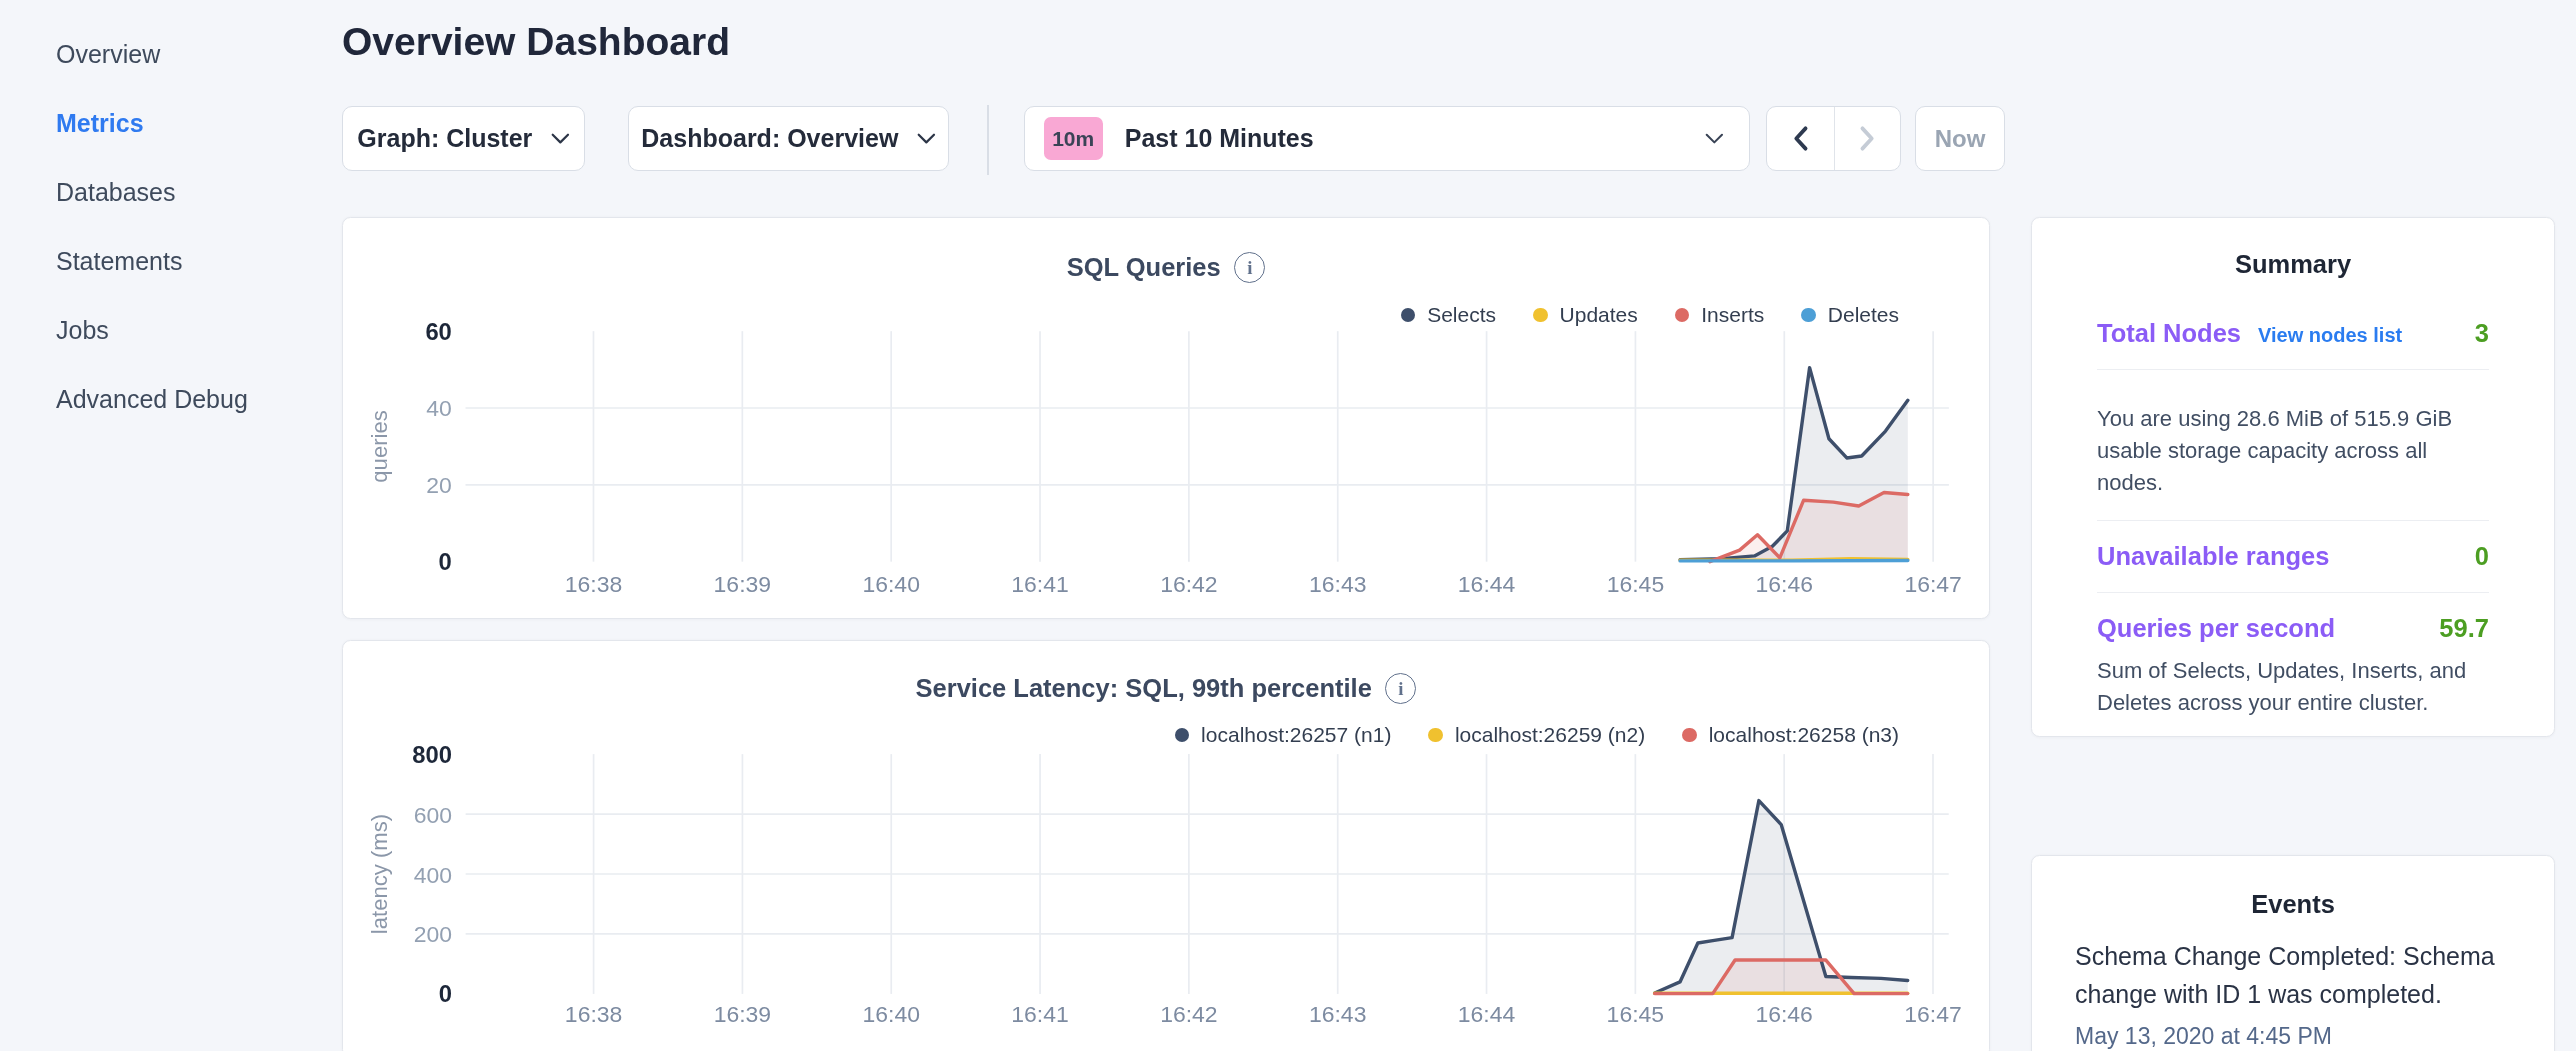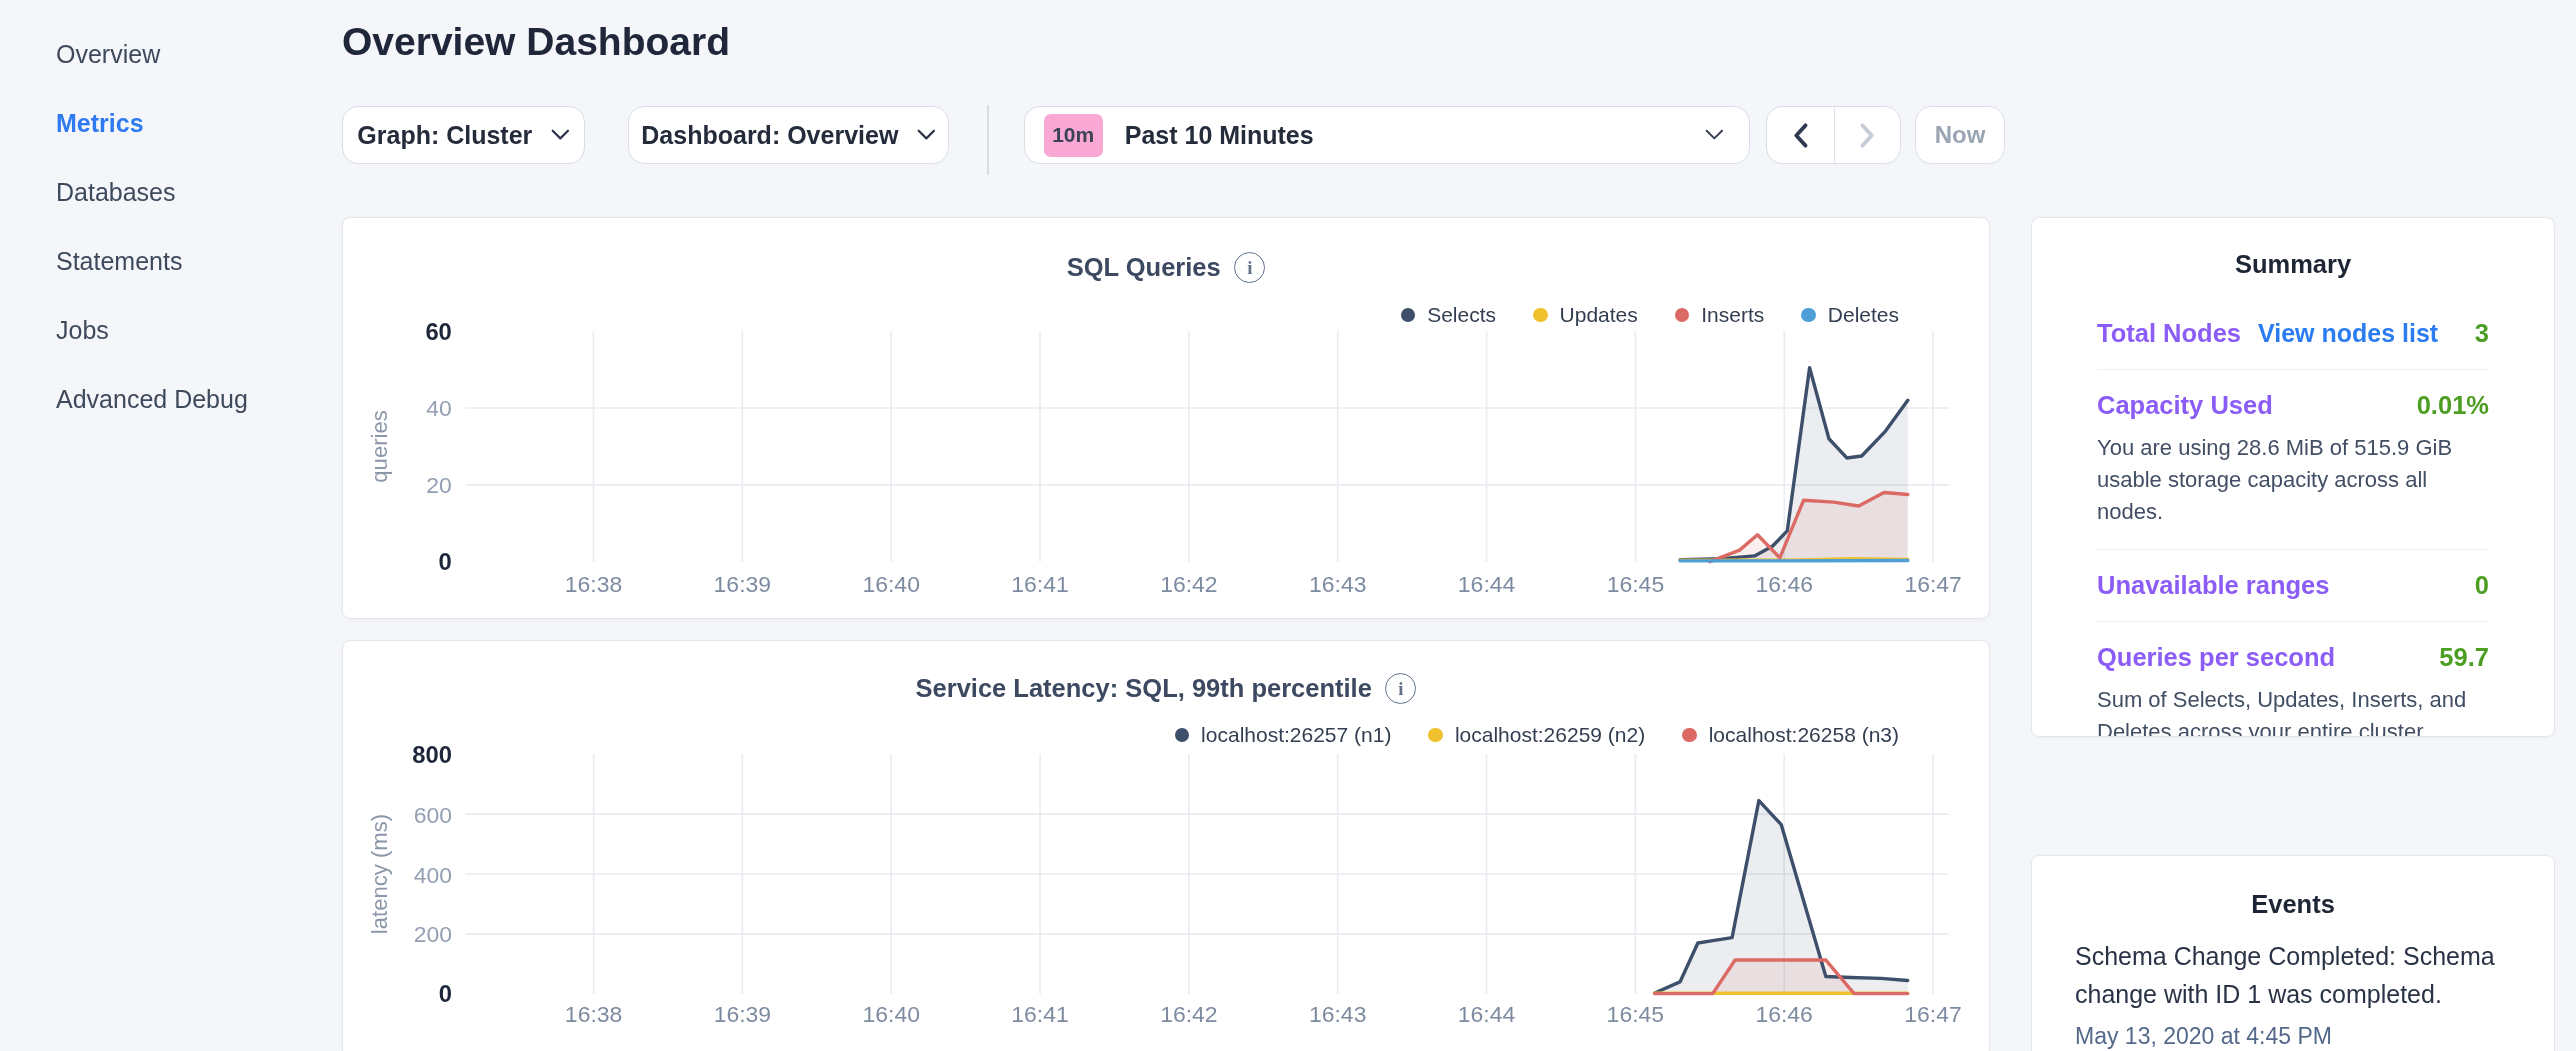--- a/index.html
+++ b/index.html
@@ -11,22 +11,22 @@
   }
 
   
   .sidebar { position:absolute; left:0; top:0; width:342px; height:100%; padding:20.4px 0 0 24px; }
   .side-item { height:69px; display:flex; align-items:center; font-size:25px; color:#3e4a5c; cursor:pointer;margin-left:32px; }
   .side-item.active { color:#2f7af0; font-weight:700; }
 
   
   .page-title { position:absolute; left:342px; top:20.4px; margin:0; font-size:39px; font-weight:700; color:#20273a; }
   .ctl {
-    position:absolute; top:106px; height:58px; background:#fff;
-    border:1.7px solid #d9dee6; border-radius:16px;
+    position:absolute; top:106px; height:65px; background:#fff;
+    border:1.7px solid #d9dee6; border-radius:10px;
     display:flex; align-items:center; justify-content:center; cursor:pointer;
   }
   .dropdown { gap:18.7px; font-weight:700; font-size:25px; color:#242b3a; }
   #graph-dd { left:342px; width:243px; }
   #dash-dd  { left:628px; width:321px; }
   .toolbar-divider { position:absolute; left:987px; top:105px; width:1.7px; height:70px; background:#d9dee6; }
   #time-picker { left:1024px; width:726px; justify-content:flex-start; padding:0 25.5px 0 18.7px; gap:22px; }
   .time-badge { background:#f9a8d4; border-radius:6.8px; min-width:54px; height:43px; padding:0 8.5px;
     display:flex; align-items:center; justify-content:center; font-size:21px; font-weight:700; color:#3a4356; }
   .time-label { font-size:25px; font-weight:700; color:#242b3a; }
@@ -53,21 +53,21 @@
   .legend-item { display:flex; align-items:center; gap:12px; font-size:21px; color:#333e50; }
   .legend-dot { width:14.5px; height:14.5px; border-radius:50%; }
   .chart-svg { position:absolute; left:0; top:0; }
 
   
   .panel-title { text-align:center; font-size:25.5px; font-weight:700; color:#1e2635; margin:3.4px 0 18.7px; }
   .sum-row { padding:21px 0; border-bottom:1.7px solid #eceef2; }
   .sum-row:last-child { border-bottom:none; }
   .sum-head { display:flex; align-items:baseline; gap:17px; }
   .sum-label { font-size:25.5px; font-weight:700; color:#8b5cf6; }
-  .sum-link  { font-size:25px; font-weight:700; color:#2a7cf0; cursor:pointer; text-decoration:none; }
+  .sum-link  { font-size:20px; font-weight:700; color:#2a7cf0; cursor:pointer; text-decoration:none; }
   .sum-value { margin-left:auto; font-size:25.5px; font-weight:700; color:#4c9e22; white-space:nowrap; }
   .sum-desc  { margin:12px 0 0; font-size:22px; color:#414e63; line-height:1.45; }
   .event-text { margin:0; font-size:25px; color:#2a3345; line-height:1.5; }
   .event-time { margin:10.2px 0 0; font-size:23px; color:#54688a; }
 </style>
 </head>
 <body>
 
 <nav class="sidebar" id="sidebar">
     <div class="side-item">Overview</div>
@@ -244,24 +244,20 @@
   <h3 class="panel-title">Summary</h3>
   <div id="summary-rows">
       <div class="sum-row">
         <div class="sum-head">
           <span class="sum-label">Total Nodes</span>
           <a class="sum-link">View nodes list</a>
           <span class="sum-value">3</span>
         </div>
       </div>
       <div class="sum-row">
-        <div class="sum-head">
-          <span class="sum-label">Capacity Used</span>
-          <span class="sum-value">0.01%</span>
-        </div>
         <p class="sum-desc">You are using 28.6 MiB of 515.9 GiB usable storage capacity across all nodes.</p>
       </div>
       <div class="sum-row">
         <div class="sum-head">
           <span class="sum-label">Unavailable ranges</span>
           <span class="sum-value">0</span>
         </div>
       </div>
       <div class="sum-row">
         <div class="sum-head">

